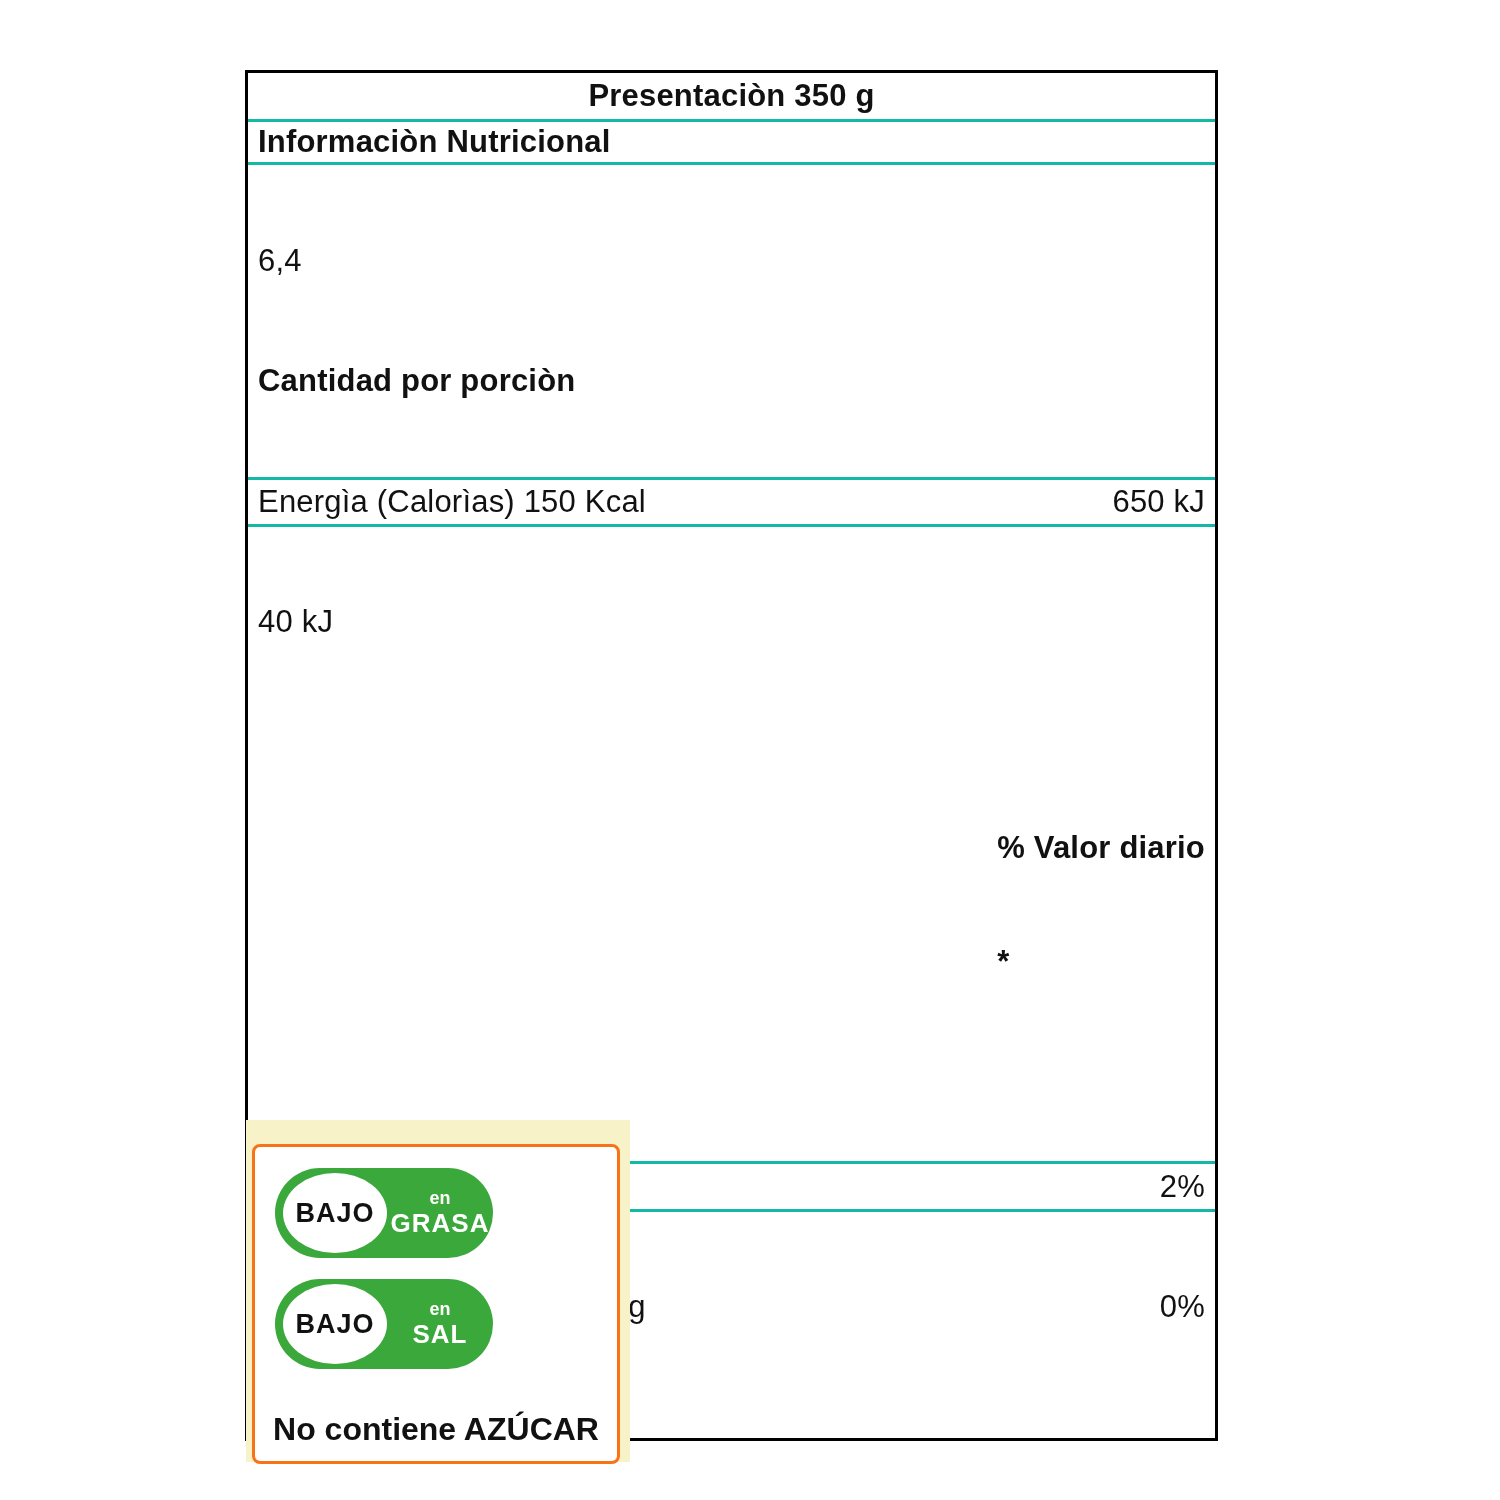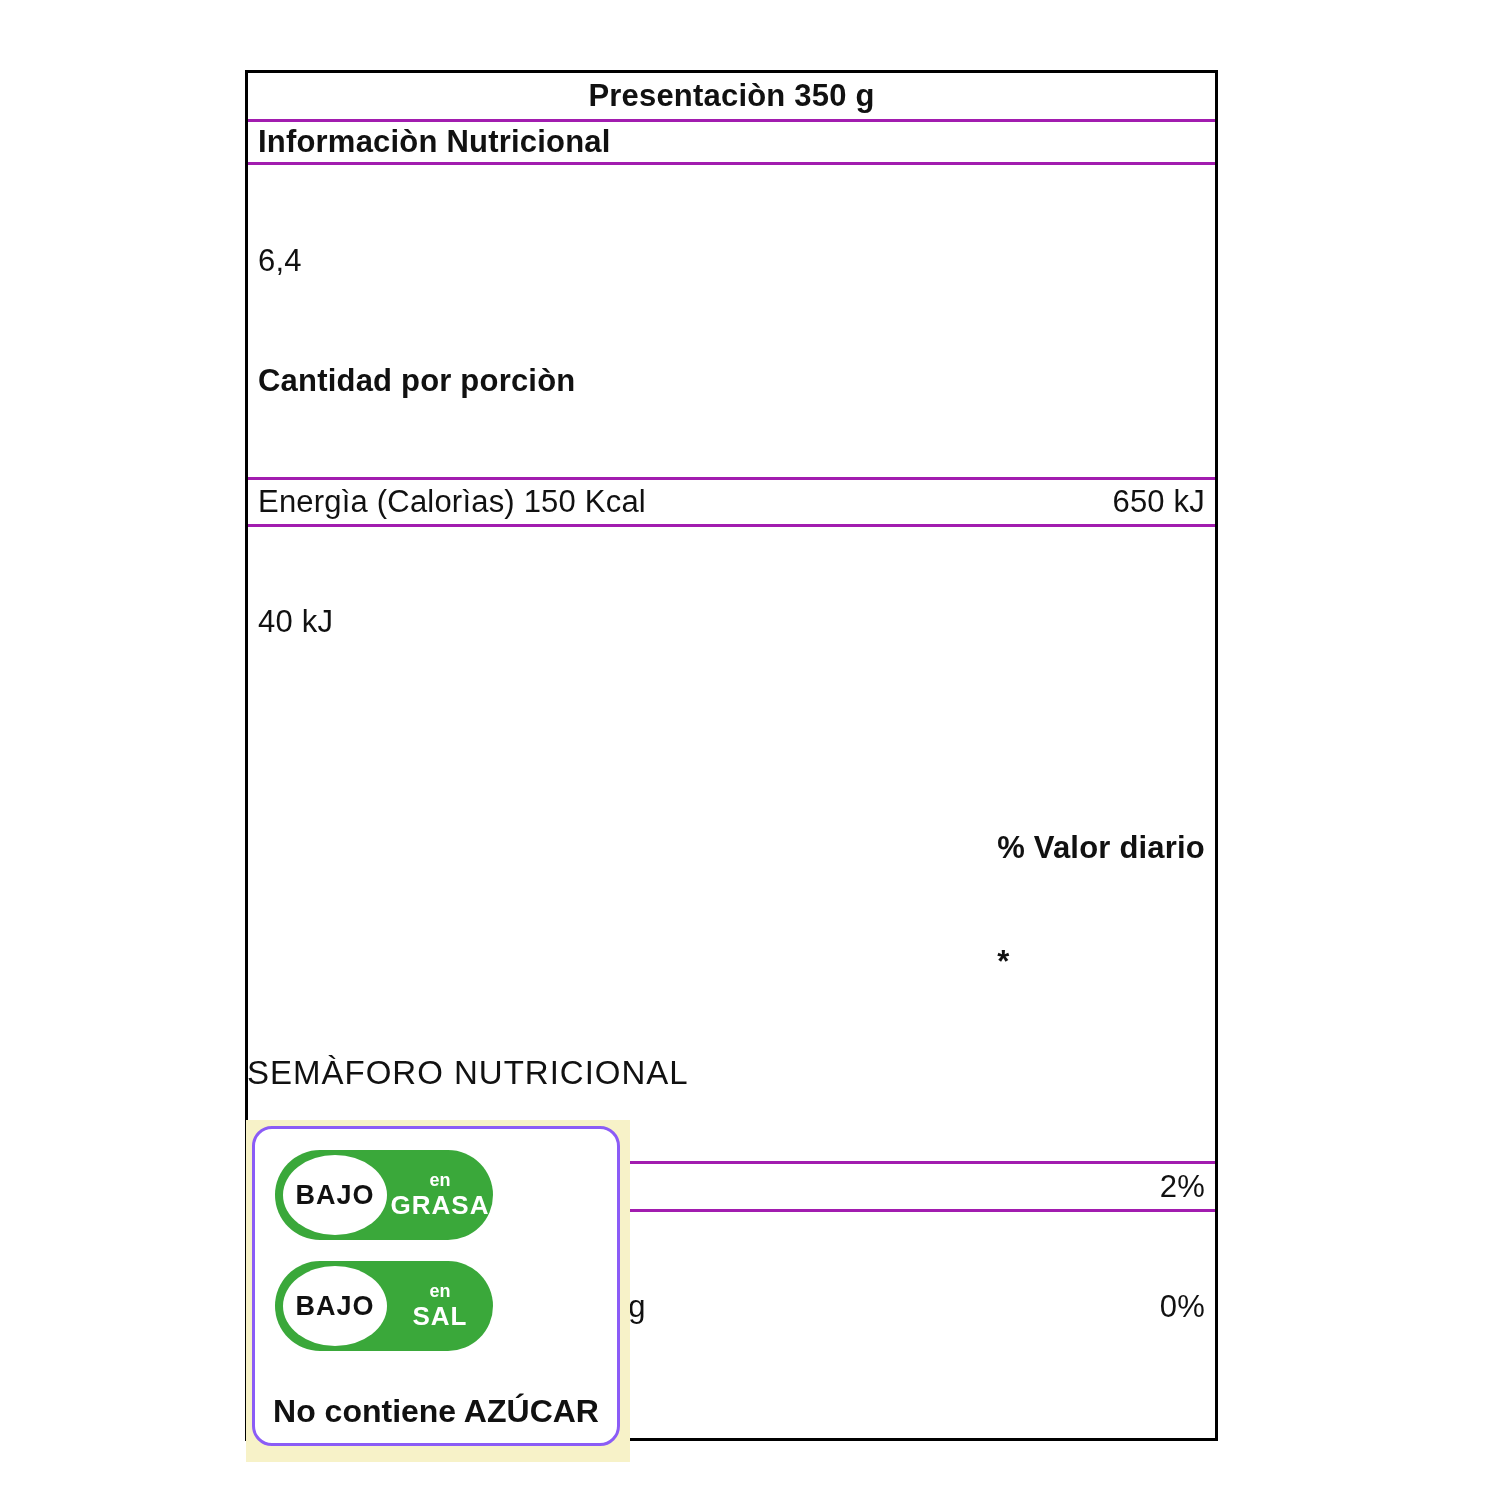--- a/index.html
+++ b/index.html
@@ -2,41 +2,41 @@
 <html style="--green: #3aa83a; --panel: #f7f2c8;"><head>
 <meta charset="utf-8">
 <style>
   html,body{margin:0;padding:0;background:#fff;}
   .page{position:relative;width:1500px;height:1500px;background:#ffffff;overflow:hidden;
         font-family:"Liberation Sans",sans-serif;color:#111;}
 
   
   .ntable{position:absolute;left:245px;top:70px;width:967px;border:3px solid #000;background:#fff;
           font-size:31px;letter-spacing:0.2px;}
-  .row{border-bottom:3px solid #a21caf;padding:0 10px;white-space:pre-wrap;}
+  .row{border-bottom:3px solid #14b8a6;padding:0 10px;white-space:pre-wrap;}
   .row:last-child{border-bottom:none;}
   .b{font-weight:bold;}
   .center{text-align:center;}
   .flex{display:flex;justify-content:space-between;align-items:baseline;}
   .ln{white-space:pre-wrap;}
   .lh46{line-height:46px;}
   .lh48{line-height:48px;}
   .lh44{line-height:44px;}
   .lh40{line-height:40px;}
   .lh38{line-height:38px;}
   .lh45{line-height:45px;}
   .dvwrap{text-align:right;}
   .dvblock{display:inline-block;text-align:left;font-weight:bold;}
 
   
   .sem-title{position:absolute;left:247px;top:1053px;font-size:33px;letter-spacing:1px;line-height:40px;}
   .sem-panel{position:absolute;left:246px;top:1120px;width:384px;height:342px;
              background:var(--panel,#f7f2c8);}
-  .sem-card{position:absolute;left:6px;top:6px;width:362px;height:314px;background:#fff;
-            border:3px solid #8b5cf6;border-radius:20px;}
+  .sem-card{position:absolute;left:6px;top:24px;width:362px;height:314px;background:#fff;
+            border:3px solid #f97316;border-radius:8px;}
   .pill{position:absolute;left:20px;width:218px;height:90px;background:var(--green,#3aa83a);
         border-radius:45px;display:flex;align-items:center;}
   .pill1{top:21px;}
   .pill2{top:132px;}
   .oval{width:104px;height:80px;margin-left:8px;background:#fff;border-radius:50%;
         display:flex;align-items:center;justify-content:center;
         font-weight:bold;font-size:27px;letter-spacing:1px;color:#111;}
   .pright{flex:1;display:flex;flex-direction:column;align-items:center;color:#fff;
           font-weight:bold;line-height:1.1;}
   .pill-en{font-size:18px;}
@@ -87,21 +87,20 @@
     <div class="row">
       <div class="ln lh46 flex">
         <span>Àcidos grasos saturados 0g</span>
         <span>0%</span>
       </div>
       
     </div>
 
   </div>
 
-  <div class="sem-title">SEMÀFORO NUTRICIONAL</div>
 
   <div class="sem-panel">
     <div class="sem-card">
 
       <div class="pill pill1">
         <div class="oval">BAJO</div>
         <div class="pright">
           <div class="pill-en">en</div>
           <div class="pill-word">GRASA</div>
         </div>

